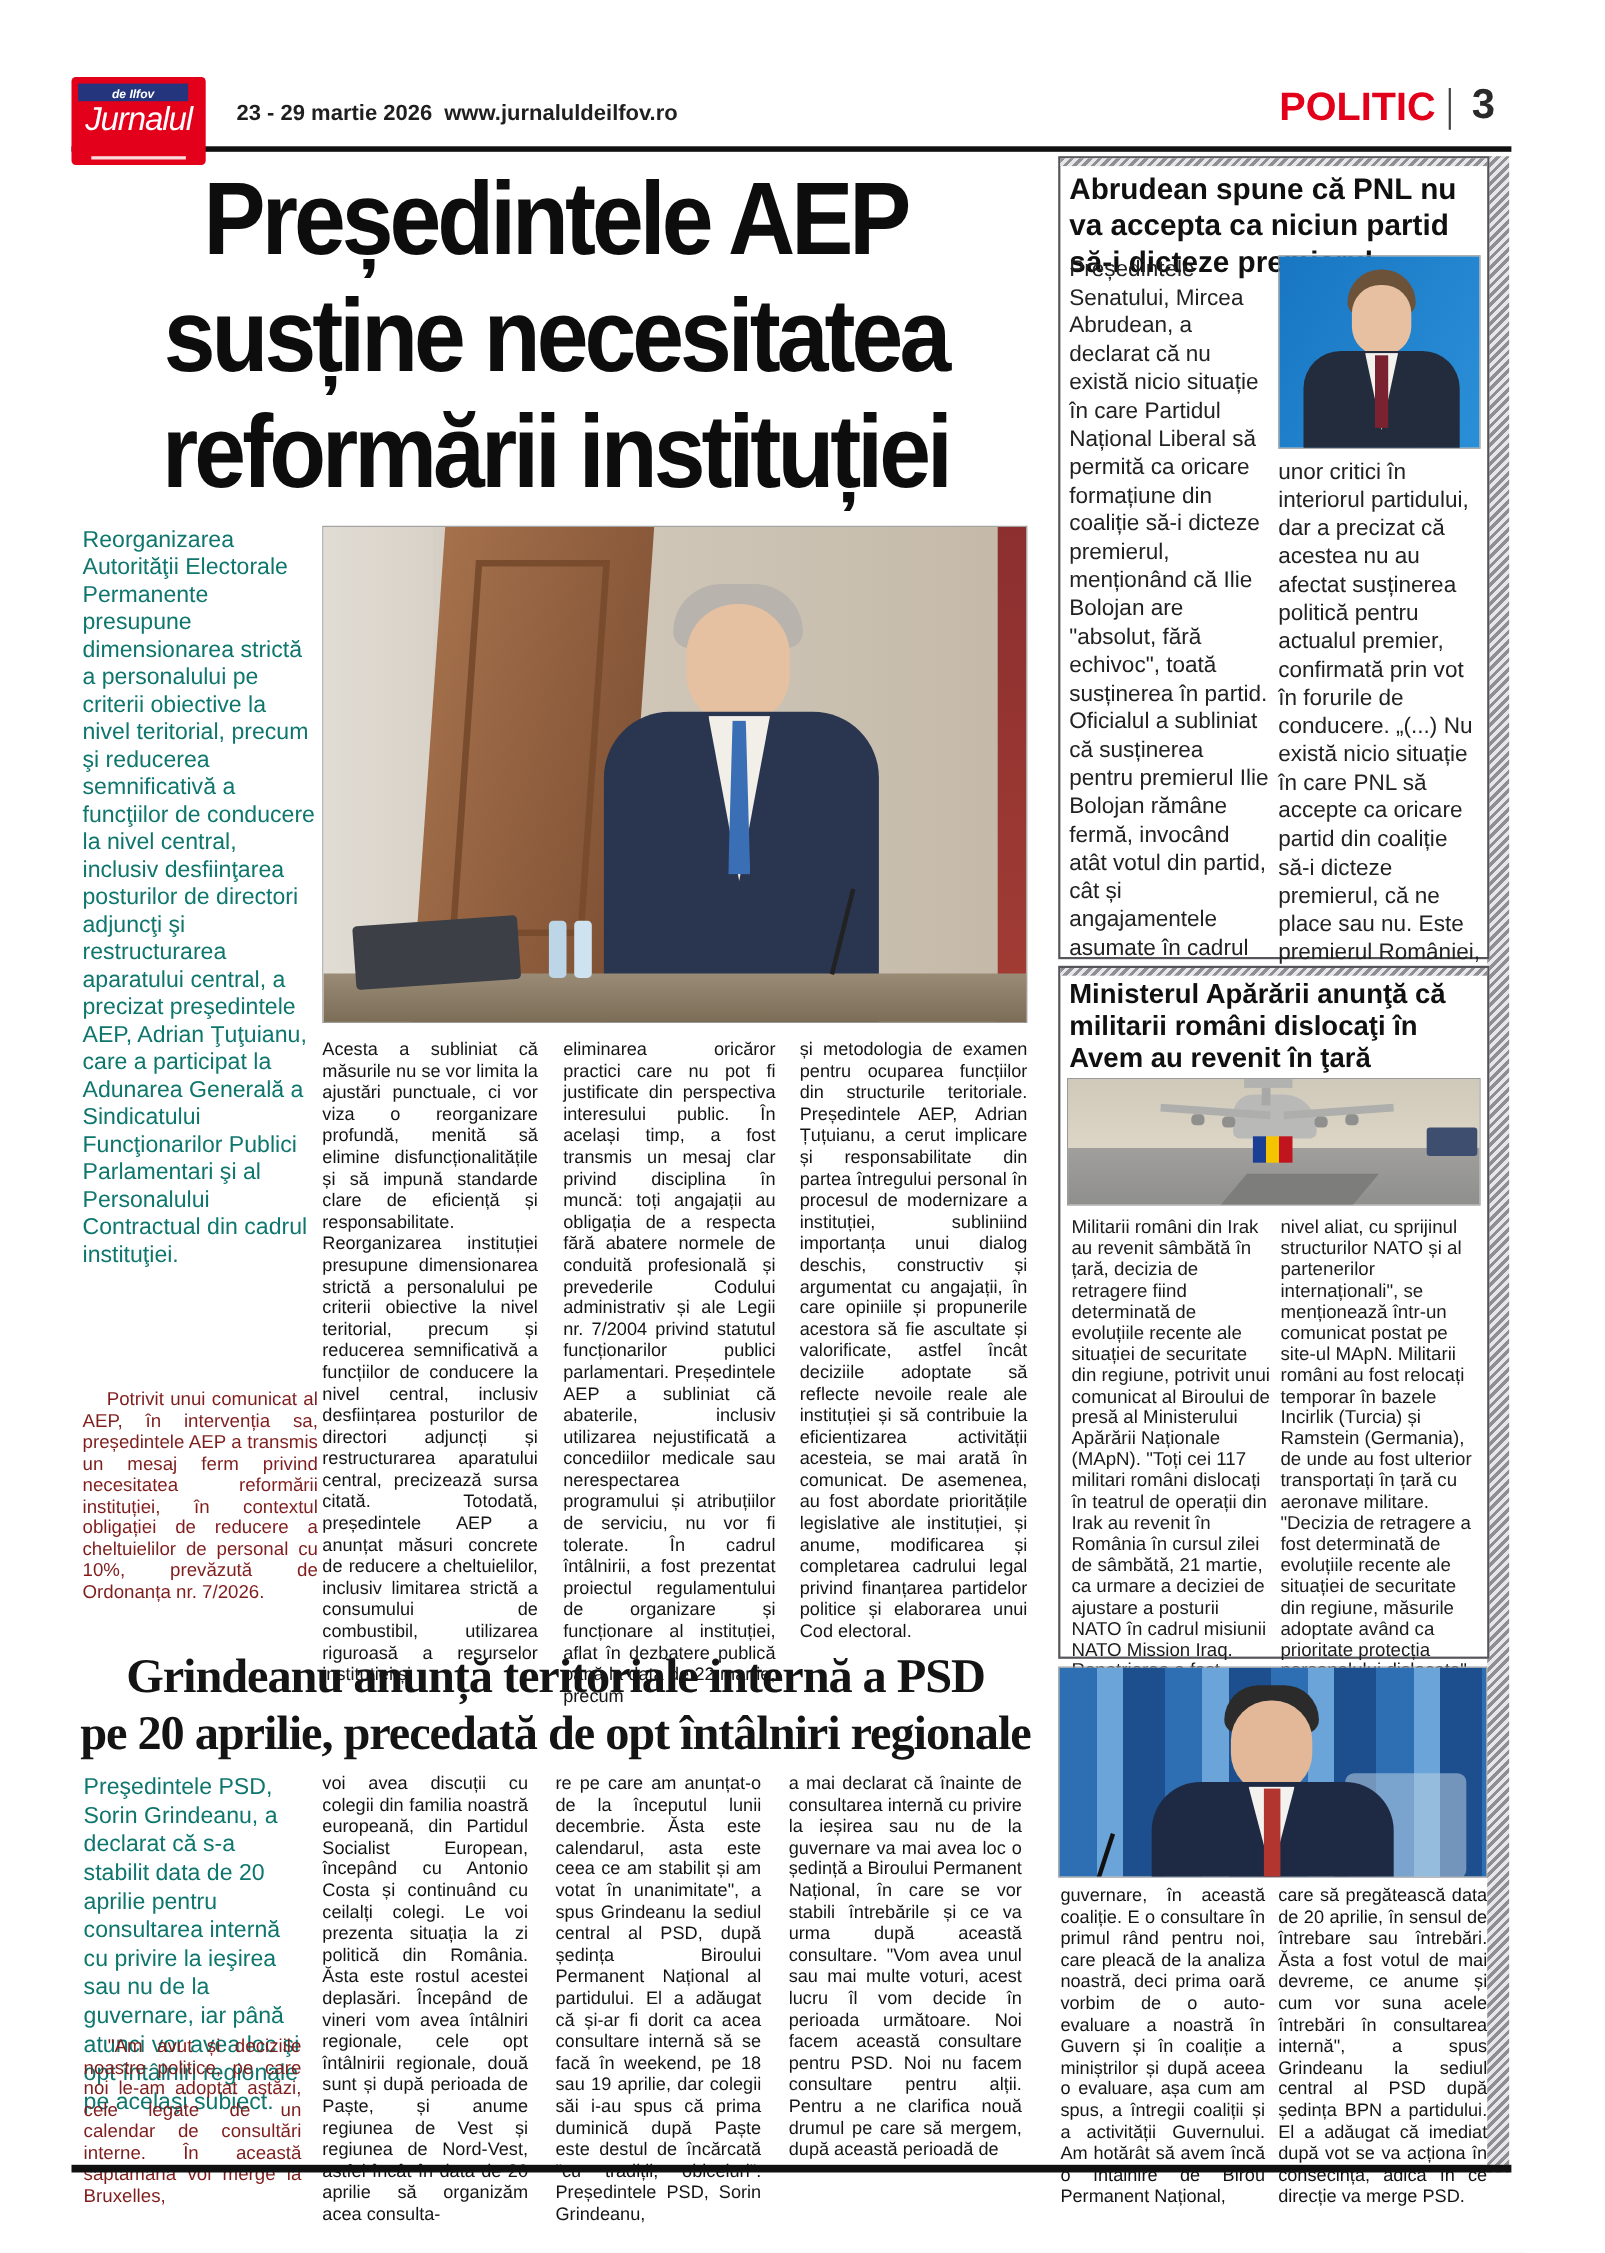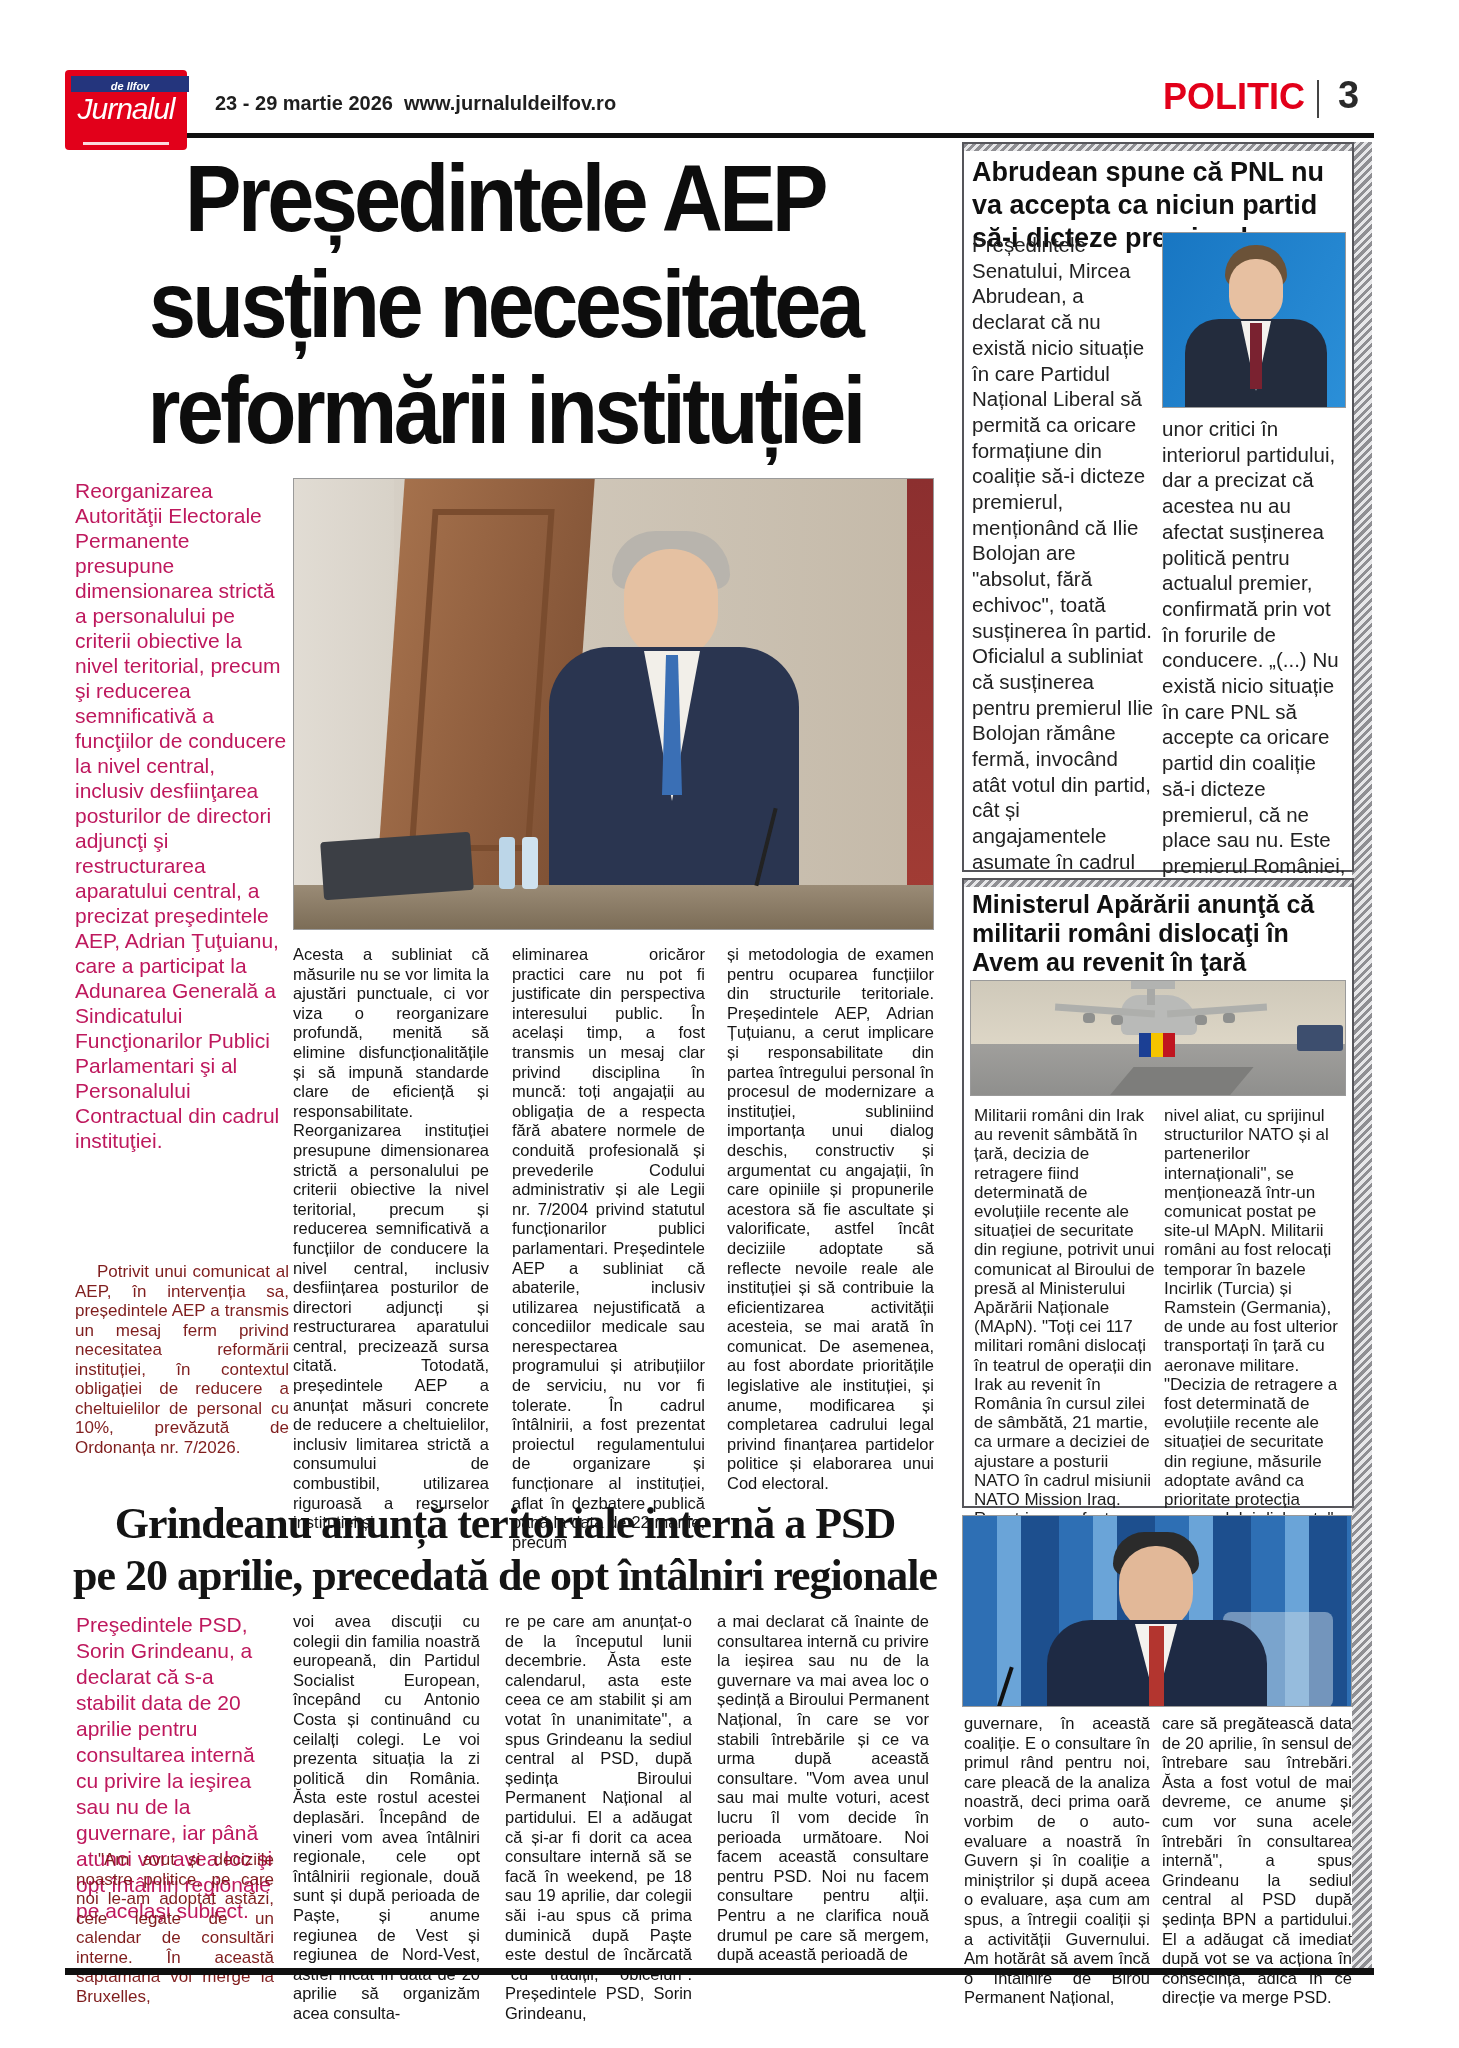--- a/index.html
+++ b/index.html
@@ -1,20 +1,20 @@
 <!DOCTYPE html>
 <html><head>
 <meta charset="utf-8">
 <style>
   html,body{margin:0;padding:0;background:#e9e9e9;}
   #page{position:relative;width:1459px;height:2048px;background:#ffffff;overflow:hidden;
         font-family:"Liberation Sans", sans-serif;color:#1a1a1a;}
   .abs{position:absolute;}
   .hl{font-weight:800;color:#0d0d0d;text-align:center;letter-spacing:-4px;line-height:106px;font-size:94px;transform:scaleX(.9);transform-origin:50% 0;white-space:nowrap;}
-  .lead{color:#be185d;font-size:21px;line-height:25px;text-align:left;}
+  .lead{color:#0f766e;font-size:21px;line-height:25px;text-align:left;}
   .leadp2{font-size:17px;line-height:19.5px;text-align:justify;text-indent:22px;color:#7f1d1d;}
   .body{font-size:16.5px;line-height:19.6px;text-align:justify;color:#141414;}
   .sbtext{font-size:20.5px;line-height:25.7px;color:#222;}
   .sbtext2{font-size:17px;line-height:19.2px;color:#1b1b1b;}
   .sbhead{font-weight:800;color:#101010;}
   .serifhead{font-family:"Liberation Serif", serif;font-weight:700;font-size:44px;line-height:52px;color:#141414;text-align:center;letter-spacing:-1px;white-space:nowrap;}
   .box{border:2px solid #55555a;background:#fff;box-sizing:border-box;}
   .hatch{background:repeating-linear-gradient(135deg,#8f8f93 0 3px,#e7e7e9 3px 6px);}
   .rule{background:#101010;}
   .photo{overflow:hidden;border:1px solid #9a9a9a;box-sizing:border-box;}
@@ -25,21 +25,21 @@
   .pagenum{font-weight:800;font-size:38px;color:#2a2a2a;}
 </style>
 </head>
 <body>
 
 <div id="page">
 
   <div class="abs rule" style="left:65px;top:133px;width:1309px;height:5px;"></div>
 
   <div class="abs brandbox" style="left:65px;top:70px;width:122px;height:80px;">
-    <div class="abs" style="left:6px;top:6px;width:118px;height:16px;background:#24357d;text-align:center;">
+    <div class="abs" style="left:6px;top:6px;width:100px;height:16px;background:#24357d;text-align:center;">
       <span style="color:#fff;font-size:11px;font-weight:700;font-style:italic;line-height:16px;">de Ilfov</span>
     </div>
     <div class="abs" style="left:0;top:22px;width:122px;text-align:center;">
       <span style="color:#fff;font-size:30px;font-weight:400;font-style:italic;letter-spacing:-1px;">Jurnalul</span>
     </div>
     <div class="abs" style="left:18px;bottom:5px;width:86px;height:3px;background:#ffffff;opacity:.85;"></div>
   </div>
 
   <div class="abs headerline" style="left:215px;top:92px;">23 - 29 martie 2026</div>
   <div class="abs headerline" style="left:355px;top:92px;width:330px;text-align:center;left:345px;">www.jurnaluldeilfov.ro</div>

